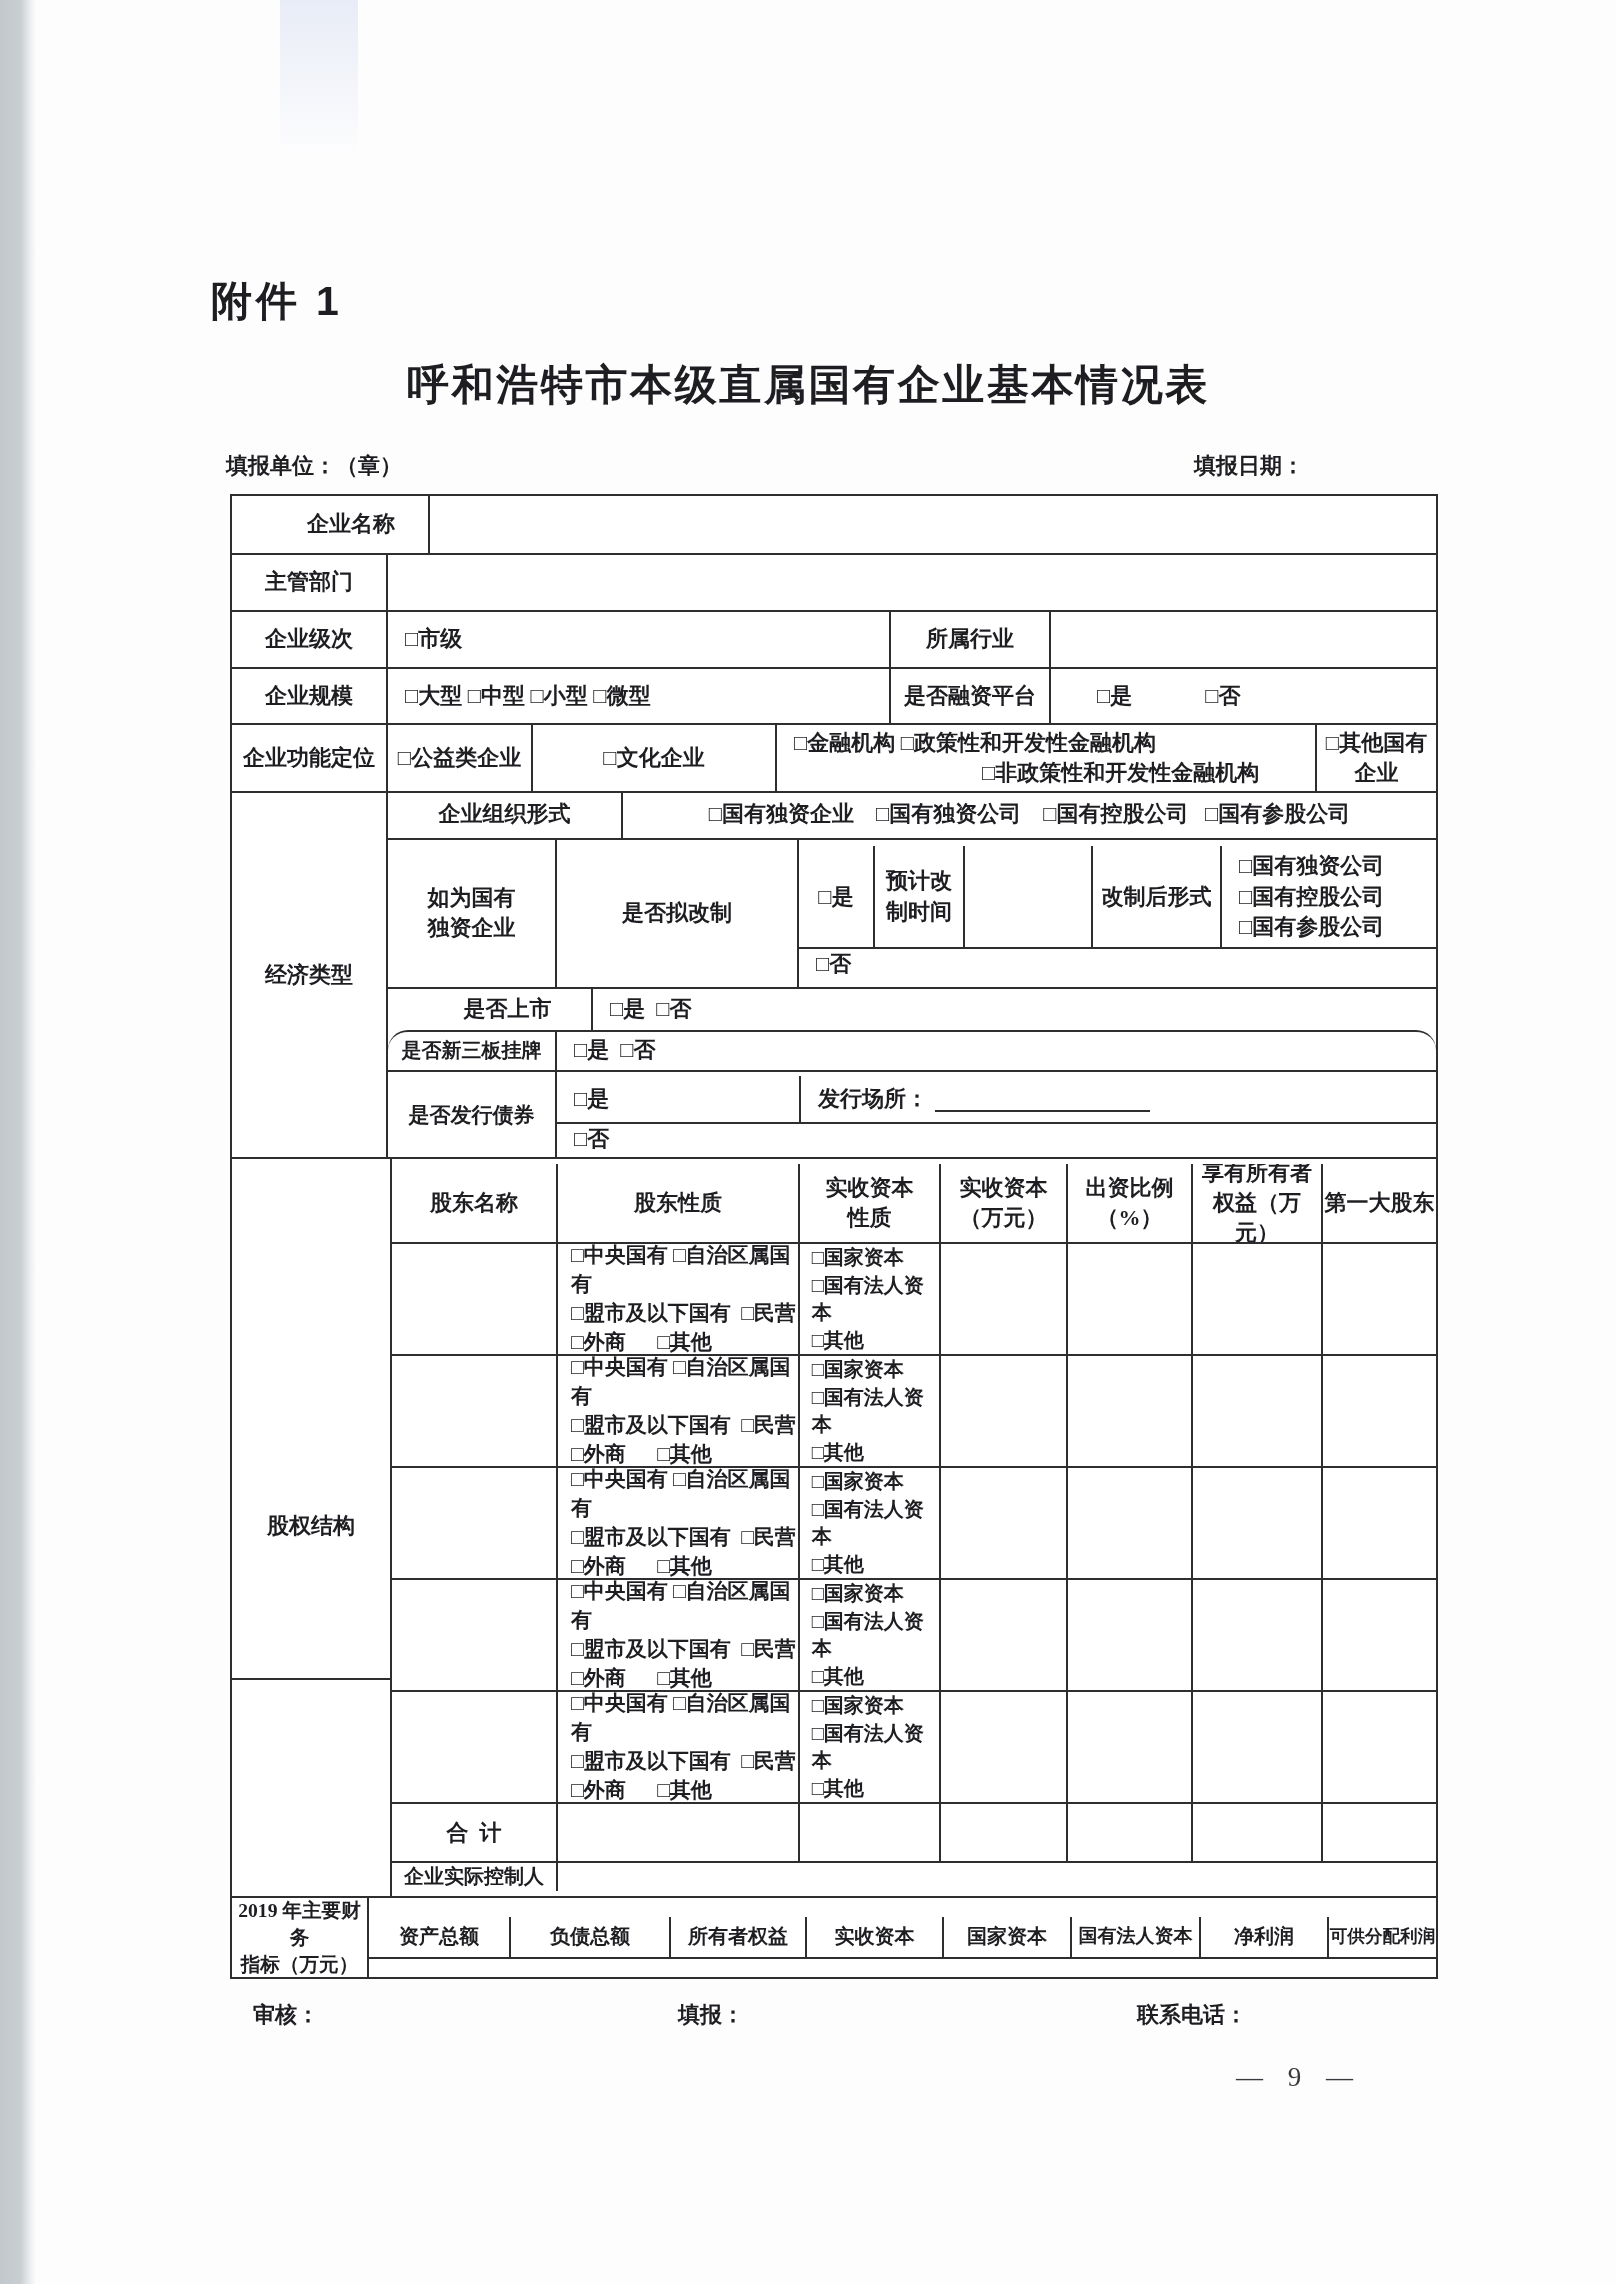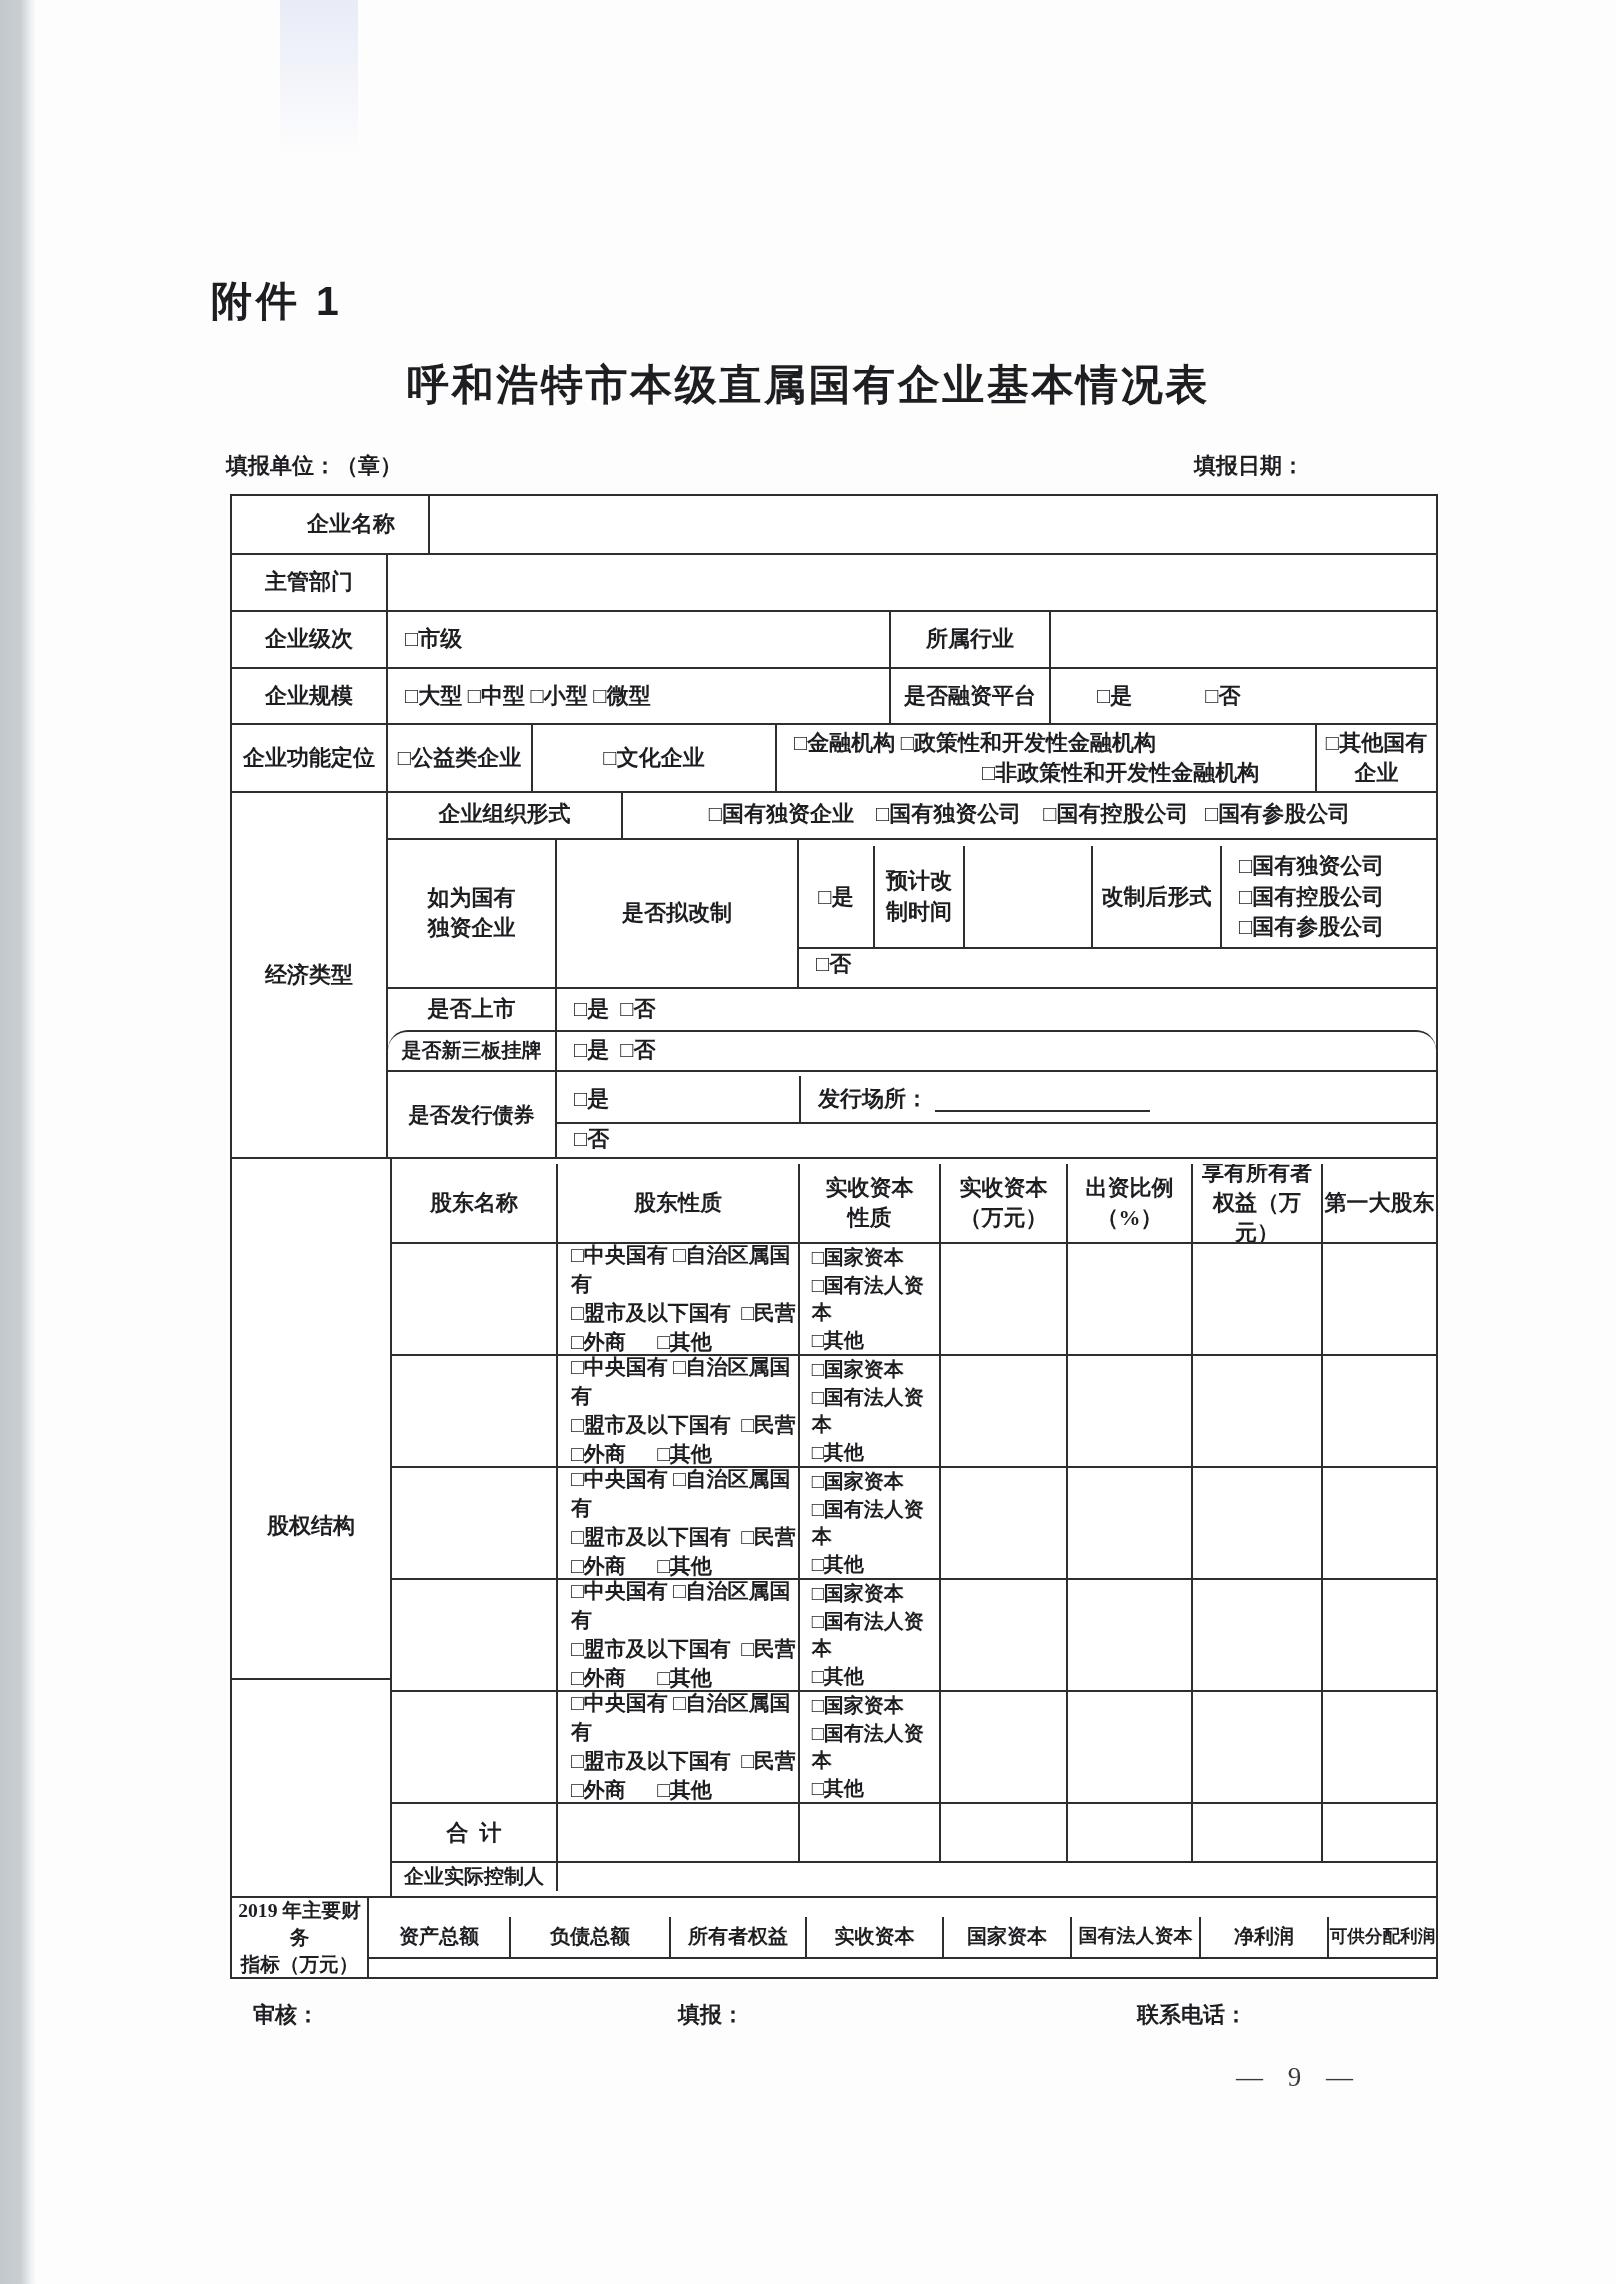--- a/index.html
+++ b/index.html
@@ -117,21 +117,21 @@
 □国有控股公司
 □国有参股公司</div>
             </div>
             <div class="sr vgrow">
               <div class="c grow lt opt">□否</div>
             </div>
           </div>
         </div>
 
         <div class="sr" style="height:43px;">
-          <div class="c" style="width:167px;">是否上市</div>
+          <div class="c" style="width:167px;margin-left:36px;">是否上市</div>
           <div class="c grow lt opt pre">□是  □否</div>
         </div>
 
         <div class="sr" style="height:40px;border-radius:20px;">
           <div class="c" style="width:167px;font-size:20px;">是否新三板挂牌</div>
           <div class="c grow lt opt pre">□是  □否</div>
         </div>
 
         <div class="sr" style="height:89px;">
           <div class="c" style="width:167px;font-size:21px;">是否发行债券</div>

